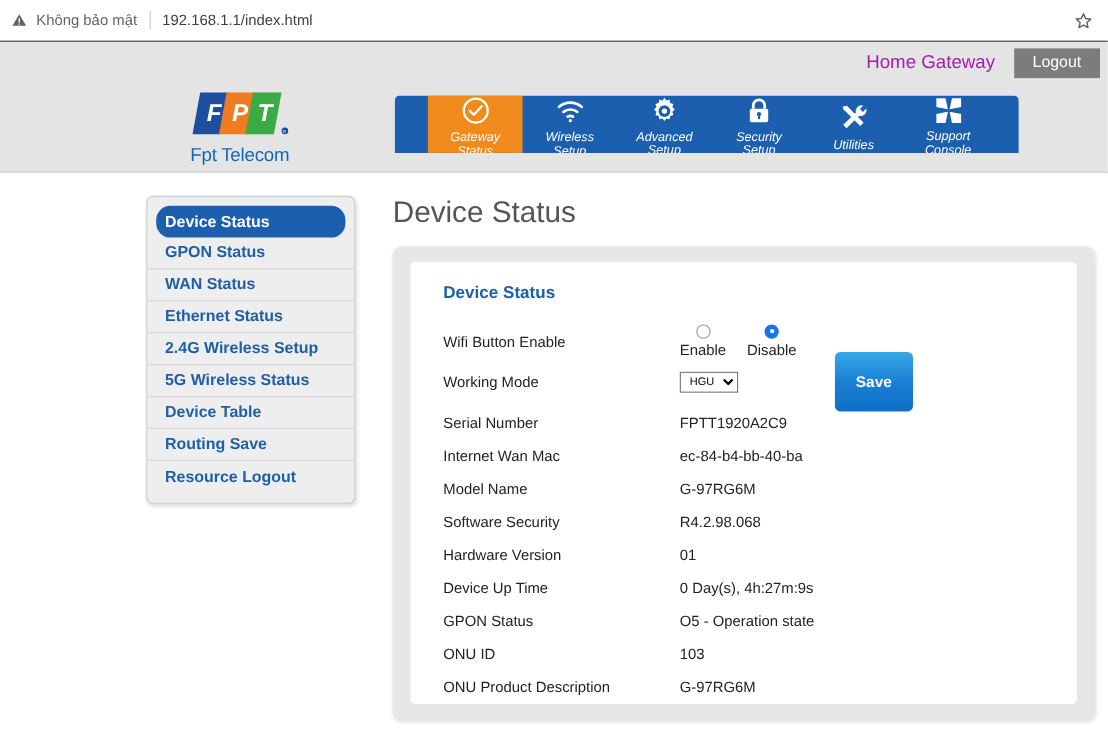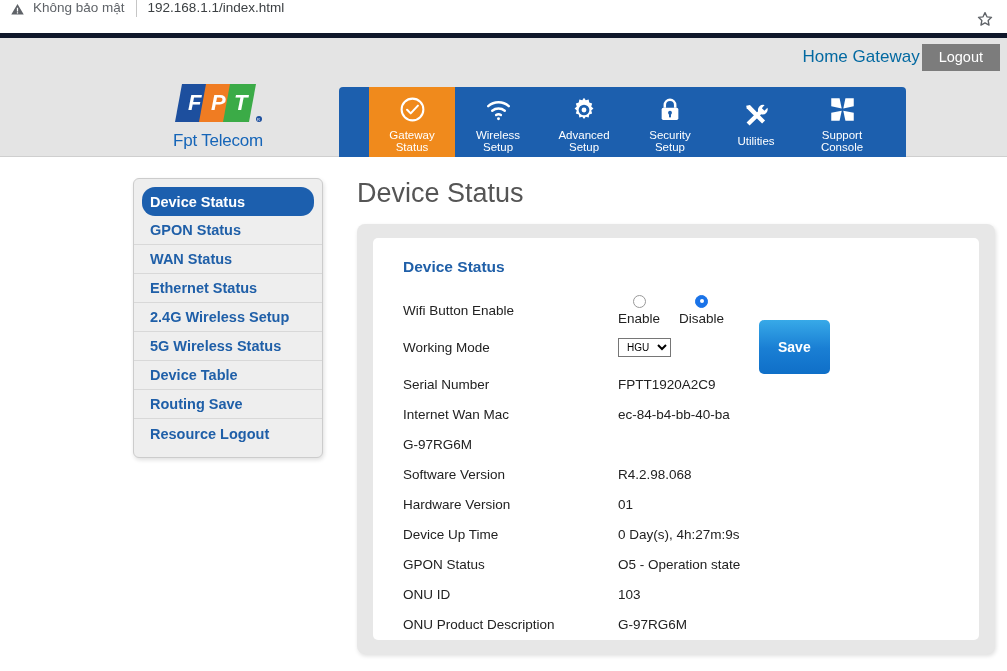--- a/index.html
+++ b/index.html
@@ -7,22 +7,22 @@
     width: 1007px; height: 671px;
     background: #ffffff;
     font-family: "Liberation Sans", sans-serif;
     overflow: hidden;
   }
 
   
   .browser-bar {
     position: absolute; left: 0; top: 0; width: 1007px; height: 38px;
     background: #ffffff;
-    display: flex; align-items: flex-start;
-    border-bottom: 5px solid #0f172a;
+    display: flex; align-items: center;
+    border-bottom: 1px solid #0f172a;
   }
   .warn-icon {
     margin-left: 8px; width: 18px; height: 18px;
     display: flex; align-items: center; justify-content: center;
     color: #5f6368;
   }
   .security-text {
     margin-left: 7px; font-size: 13.5px; color: #5f6368;
     font-family: "Liberation Sans", sans-serif;
   }
@@ -42,21 +42,21 @@
   .gray-band {
     position: absolute; left: 0; top: 38px; width: 1007px; height: 119px;
     background: #e4e4e4;
     border-bottom: 1px solid #cfcfcf;
   }
   .account-row {
     position: absolute; right: 0; top: 0; height: 38px;
     display: flex; align-items: center;
   }
   .home-gateway {
-    font-size: 17px; color: #0369a1; margin-right: 2px;
+    font-size: 17px; color: #a21caf; margin-right: 17px;
     font-family: "Liberation Sans", sans-serif;
   }
   .logout-btn {
     background: #7c7c7c; color: #ffffff;
     font-size: 14.5px; padding: 5px 17px 6px 17px;
     border: none; cursor: pointer; margin-right: 7px;
     font-family: "Liberation Sans", sans-serif;
   }
 
   
@@ -66,26 +66,27 @@
   }
   .fpt-mark { display: block; }
   .logo-text {
     font-size: 17px; color: #1565b8; margin-top: 3px;
     font-family: "Liberation Sans", sans-serif;
     letter-spacing: -0.2px;
   }
 
   
   .navbar {
-    position: absolute; left: 339px; top: 87px;
-    width: 567px; height: 70px;
+    position: absolute; left: 359px; top: 87px;
+    width: 567px; height: 52px;
     background: #1c5fae;
     display: flex;
     border-radius: 4px 4px 0 0;
     overflow: hidden;
+    font-style: italic;
   }
   .nav-pad { width: 30px; flex: none; }
   .nav-item {
     width: 86px; flex: none;
     display: flex; flex-direction: column;
     align-items: center; justify-content: center;
     color: #ffffff; cursor: pointer;
     padding-top: 4px;
   }
   .nav-item.active { background: #f08a1c; }
@@ -349,24 +350,25 @@
 
     <div class="form-row info-row">
       <div class="form-label">Serial Number</div>
       <div class="form-value">FPTT1920A2C9</div>
     </div>
     <div class="form-row info-row">
       <div class="form-label">Internet Wan Mac</div>
       <div class="form-value">ec-84-b4-bb-40-ba</div>
     </div>
     <div class="form-row info-row">
+      <div class="form-label">Model Name</div>
       <div class="form-value">G-97RG6M</div>
     </div>
     <div class="form-row info-row">
-      <div class="form-label">Software Version</div>
+      <div class="form-label">Software Security</div>
       <div class="form-value">R4.2.98.068</div>
     </div>
     <div class="form-row info-row">
       <div class="form-label">Hardware Version</div>
       <div class="form-value">01</div>
     </div>
     <div class="form-row info-row">
       <div class="form-label">Device Up Time</div>
       <div class="form-value">0 Day(s), 4h:27m:9s</div>
     </div>

